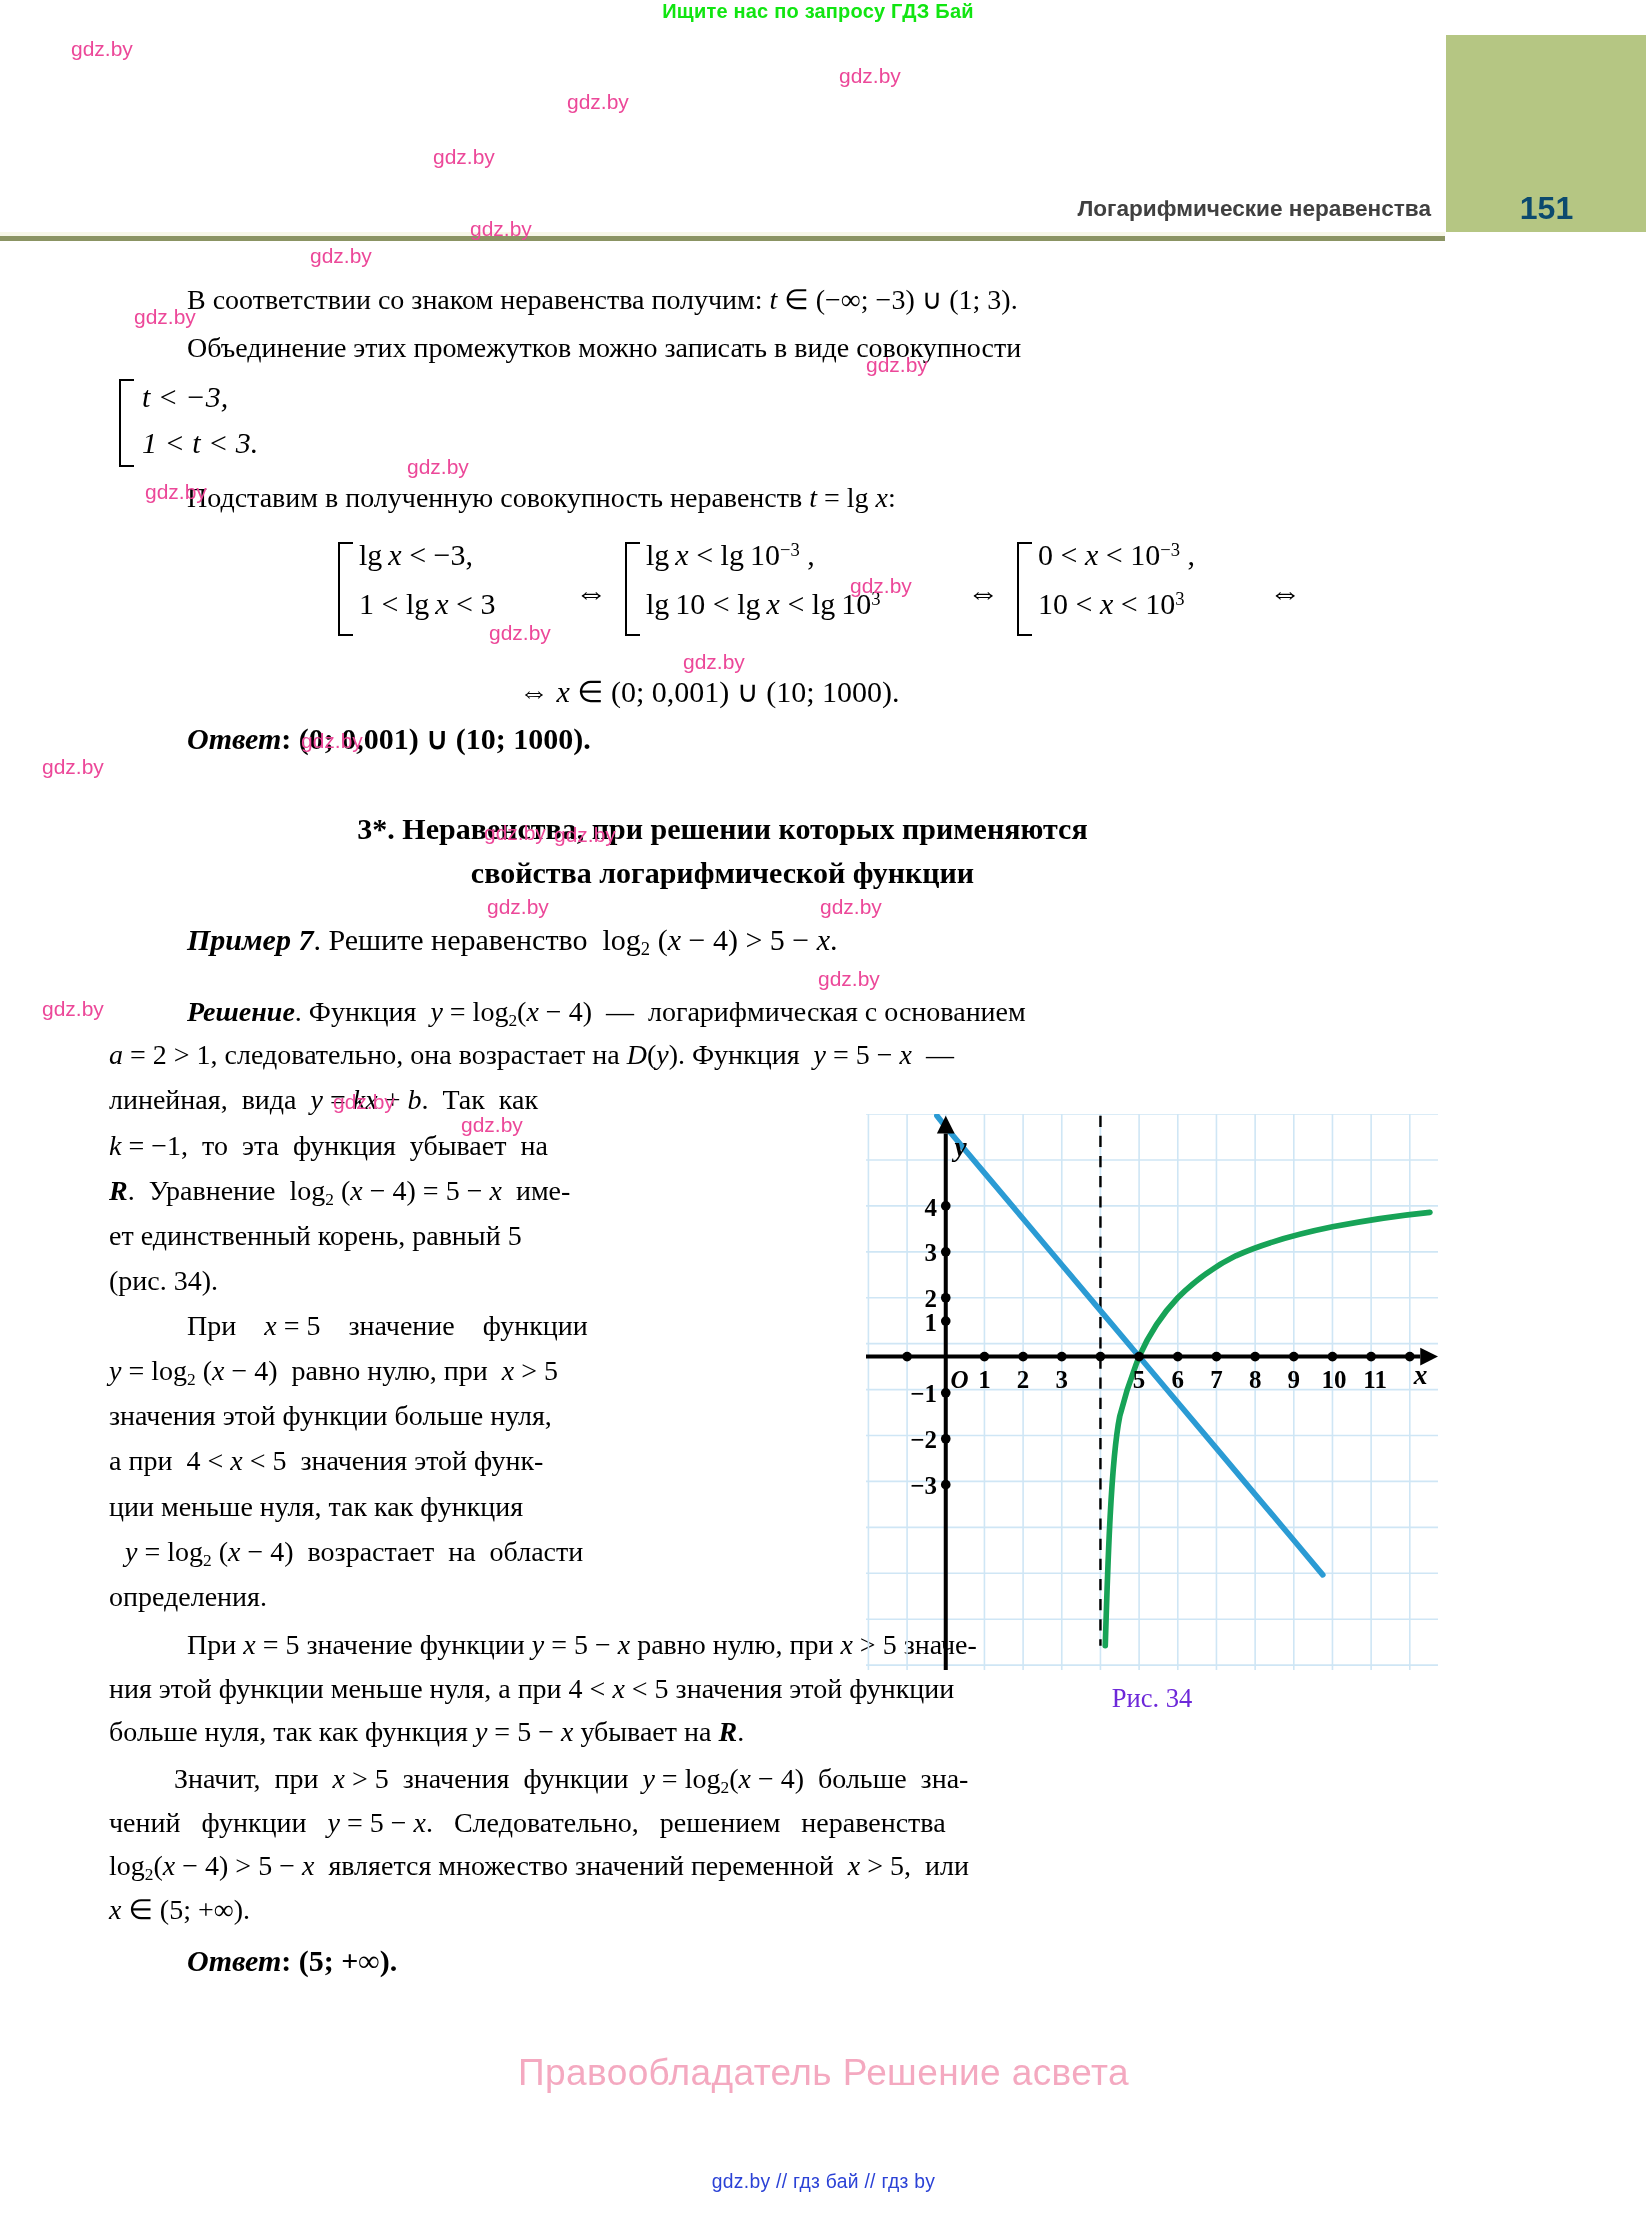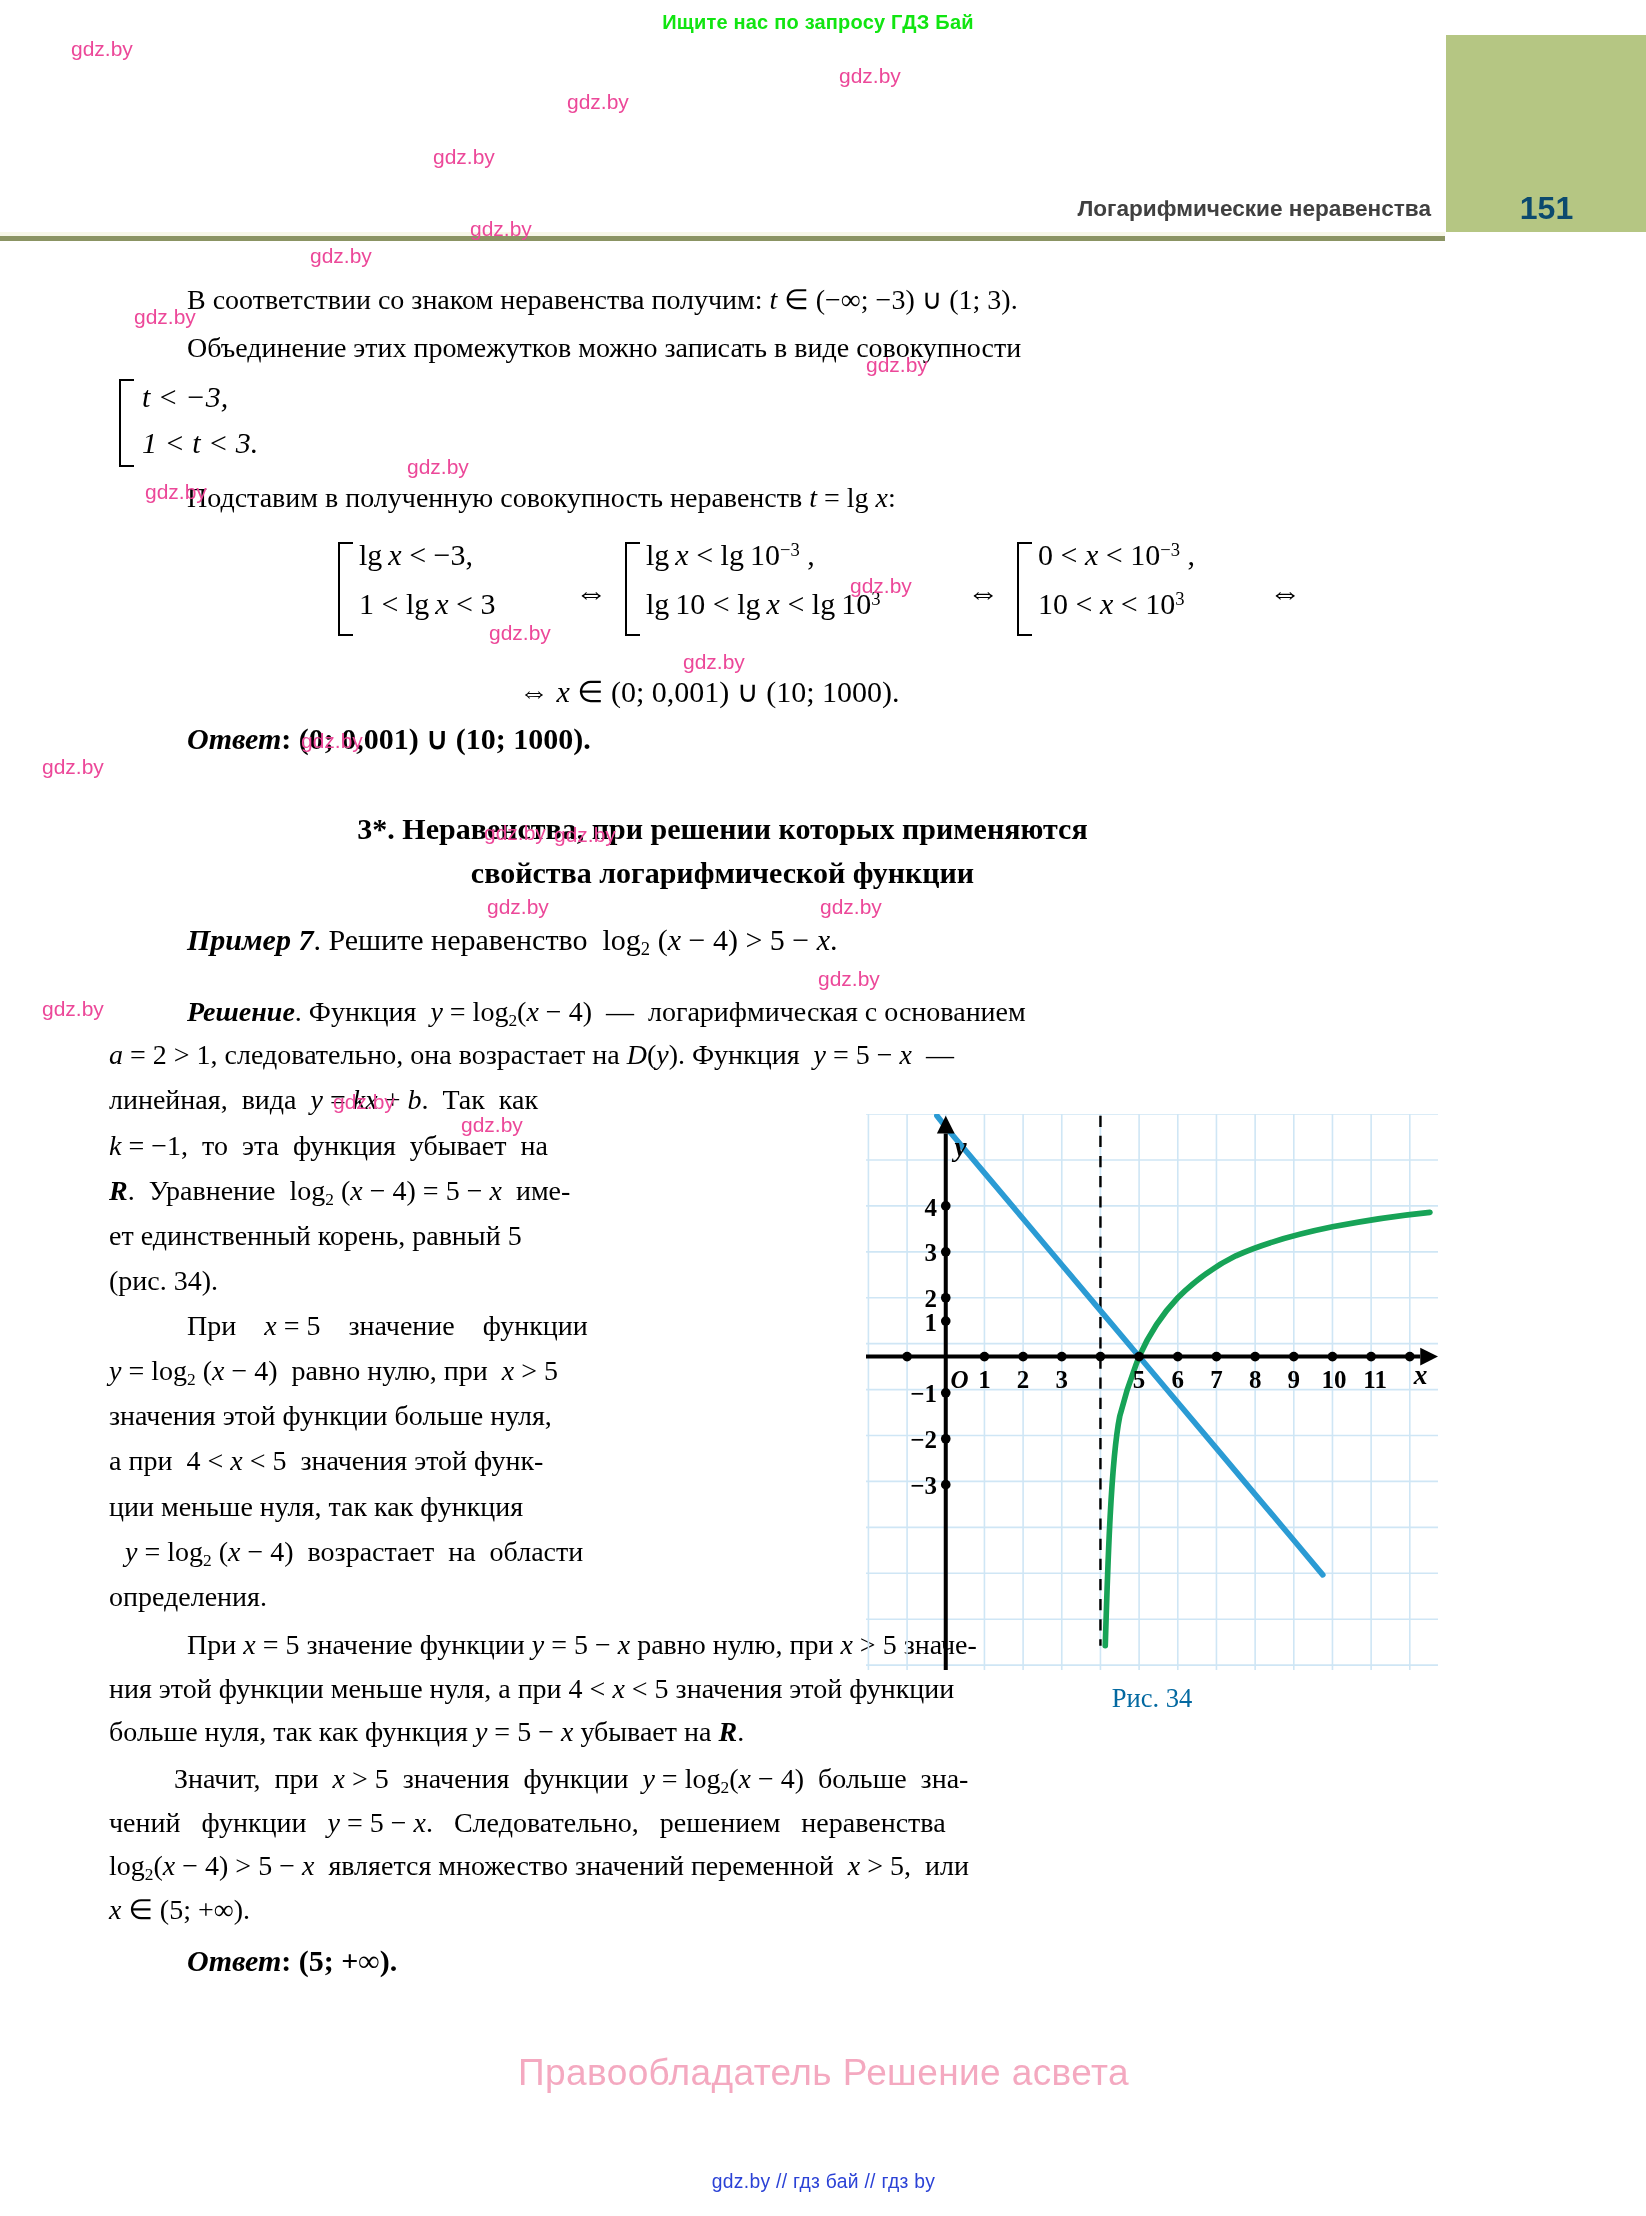--- a/index.html
+++ b/index.html
@@ -15,21 +15,21 @@
     position:absolute;
     font-family:"Liberation Sans", sans-serif;
     font-size:21px;
     color:#ec4899;
     white-space:nowrap;
     pointer-events:none;
     z-index:5;
   }
   
   .top-banner{
-    position:absolute;top:11px;left:0;width:1636px;
+    position:absolute;top:0;left:0;width:1636px;
     text-align:center;
     font-family:"Liberation Sans", sans-serif;
     font-size:20px;font-weight:bold;
     color:#11e511;
     letter-spacing:0.2px;
   }
   
   .page-tab{
     position:absolute;top:35px;right:0;
     width:201px;height:197px;
@@ -77,21 +77,21 @@
   }
   .sysrow{position:absolute;white-space:nowrap;font-size:30px;}
   
   .figbox{
     position:absolute;
     left:866px;top:1114px;
     width:572px;height:556px;
   }
   .fig-caption{
     position:absolute;left:866px;top:1683px;width:572px;
-    text-align:center;font-size:26.6px;color:#0369a1;
+    text-align:center;font-size:26.6px;color:#6d28d9;
     font-family:"Liberation Serif", serif;
   }
   
   .copyright{
     position:absolute;top:2052px;left:0;width:1647px;
     text-align:center;
     font-family:"Liberation Sans", sans-serif;
     font-size:37px;
     color:#f4a9c0;
     letter-spacing:0.4px;

